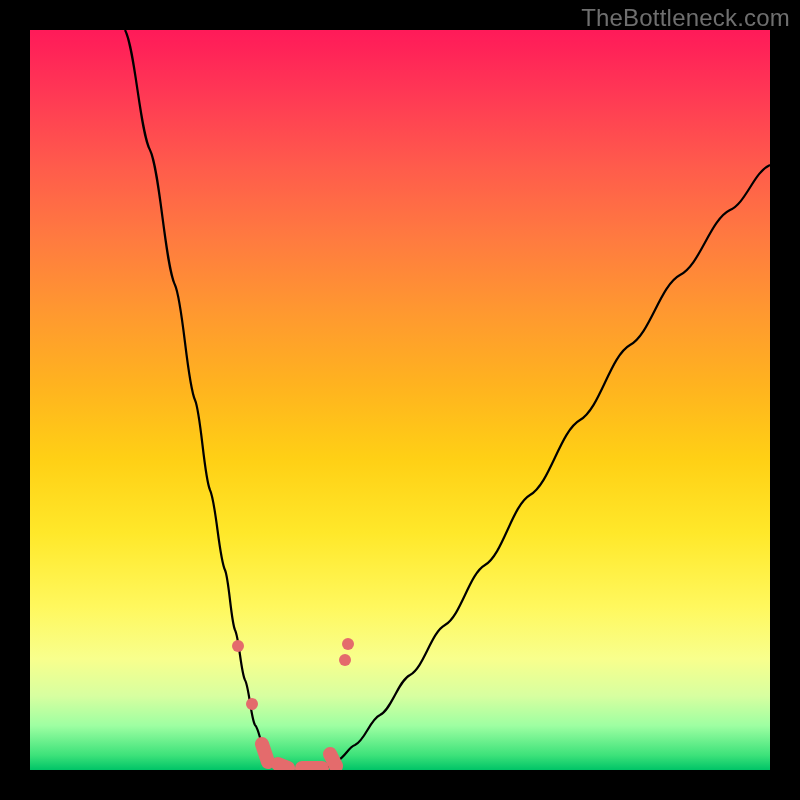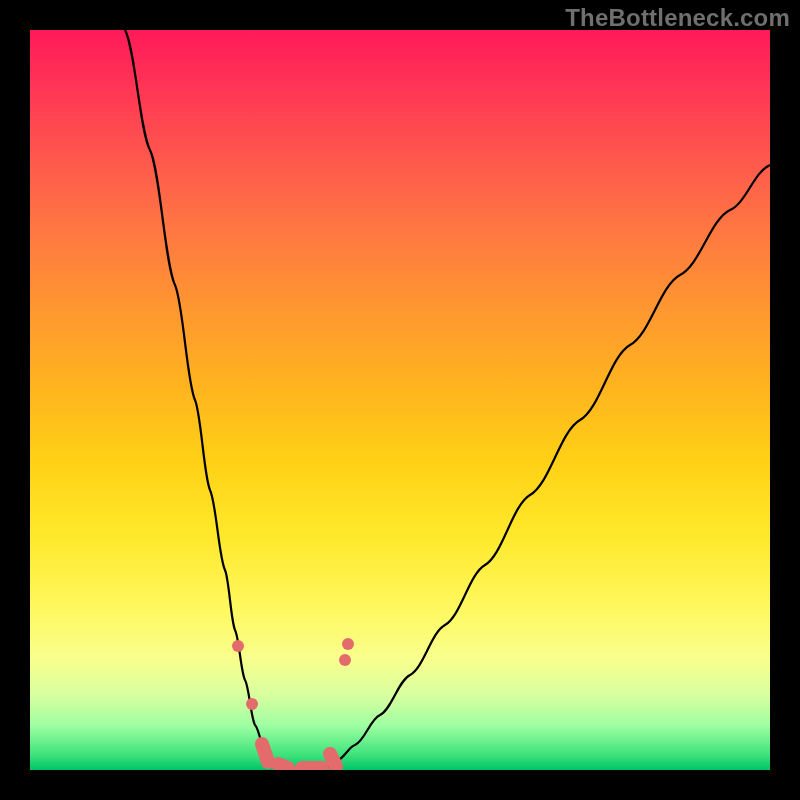--- a/index.html
+++ b/index.html
@@ -33,21 +33,21 @@
       #3de27a 98%,
       #00c467 100%
     );
   }
   .watermark {
     position: absolute;
     top: 4px;
     right: 10px;
     color: #6f6f6f;
     font-size: 24px;
-    font-weight: 700;
+    font-weight: 400;
     letter-spacing: 0.2px;
     z-index: 50;
     user-select: none;
   }
   svg.curves {
     position: absolute;
     left: 0;
     top: 0;
     width: 740px;
     height: 740px;

